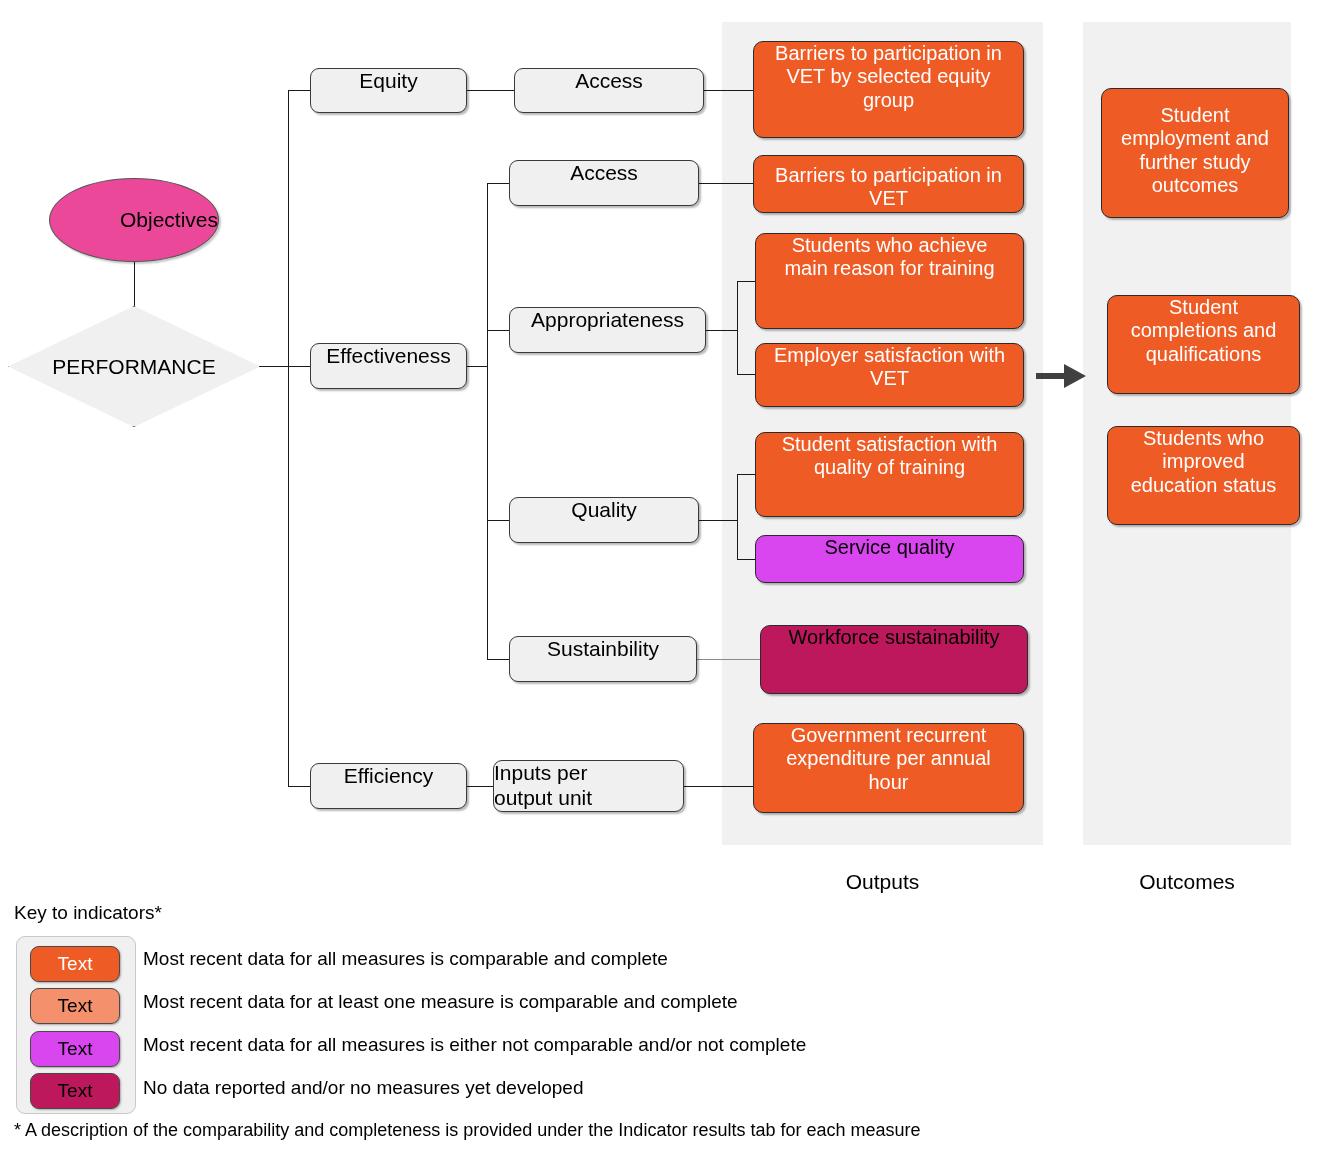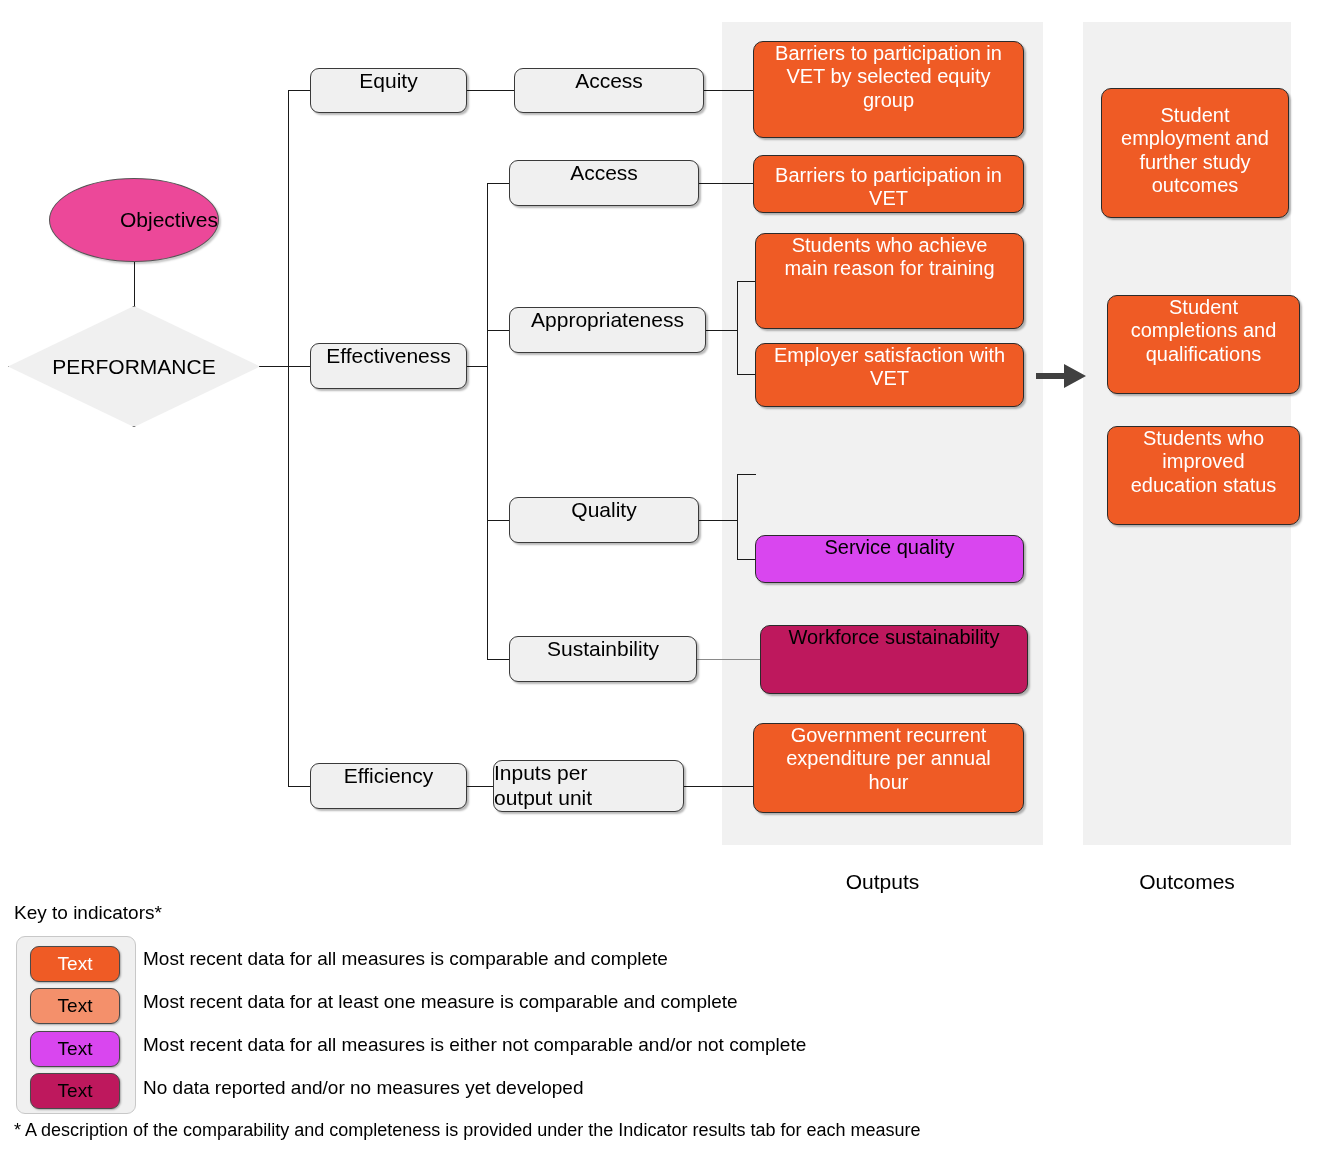--- a/index.html
+++ b/index.html
@@ -232,20 +232,23 @@
   </div>
 
   <div class="node out-node lvl-full" style="left:755px; top:233px; width:269px; height:96px; padding:0 12px;">
     <span>Students who achieve main reason for training</span>
   </div>
 
   <div class="node out-node lvl-full" style="left:755px; top:343px; width:269px; height:64px; padding:0 16px;">
     <span>Employer satisfaction with VET</span>
   </div>
 
+  <div class="node out-node lvl-full" style="left:755px; top:432px; width:269px; height:85px; padding:0 16px;">
+    <span>Student satisfaction with quality of training</span>
+  </div>
 
   <div class="node out-node lvl-incomplete" style="left:755px; top:535px; width:269px; height:48px; padding:0 16px;">
     <span>Service quality</span>
   </div>
 
   <div class="node out-node lvl-none" style="left:760px; top:625px; width:268px; height:69px; padding:0 16px;">
     <span>Workforce sustainability</span>
   </div>
 
   <div class="node out-node lvl-full" style="left:753px; top:723px; width:271px; height:90px; padding:0 14px;">

